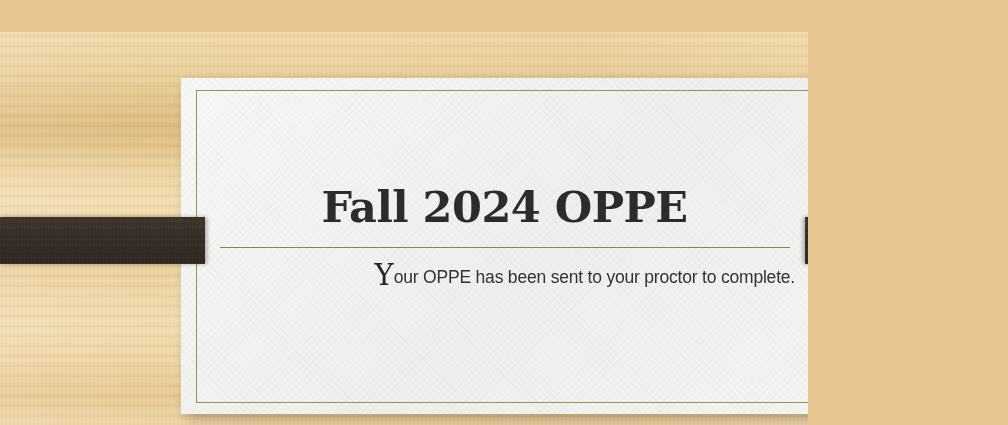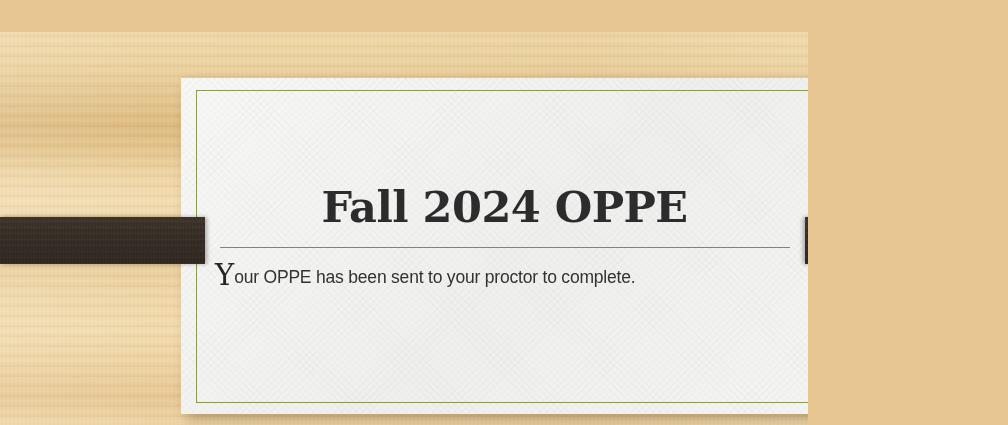--- a/index.html
+++ b/index.html
@@ -155,21 +155,21 @@
     top: 169px;
     width: 570px;
     height: 0;
     border-top: 1.6px solid #7d8f43;
   }
   .body-block {
     position: absolute;
     left: 34px;
     top: 180px;
     width: 580px;
-    text-align: left;
+    text-align: right;
     color: #323232;
   }
   .para {
     font-family: "Liberation Sans", sans-serif;
     font-size: 17.5px;
     line-height: 25px;
     letter-spacing: -0.2px;
     margin: 0;
   }
   .para-1 { padding-top: 7px; }

